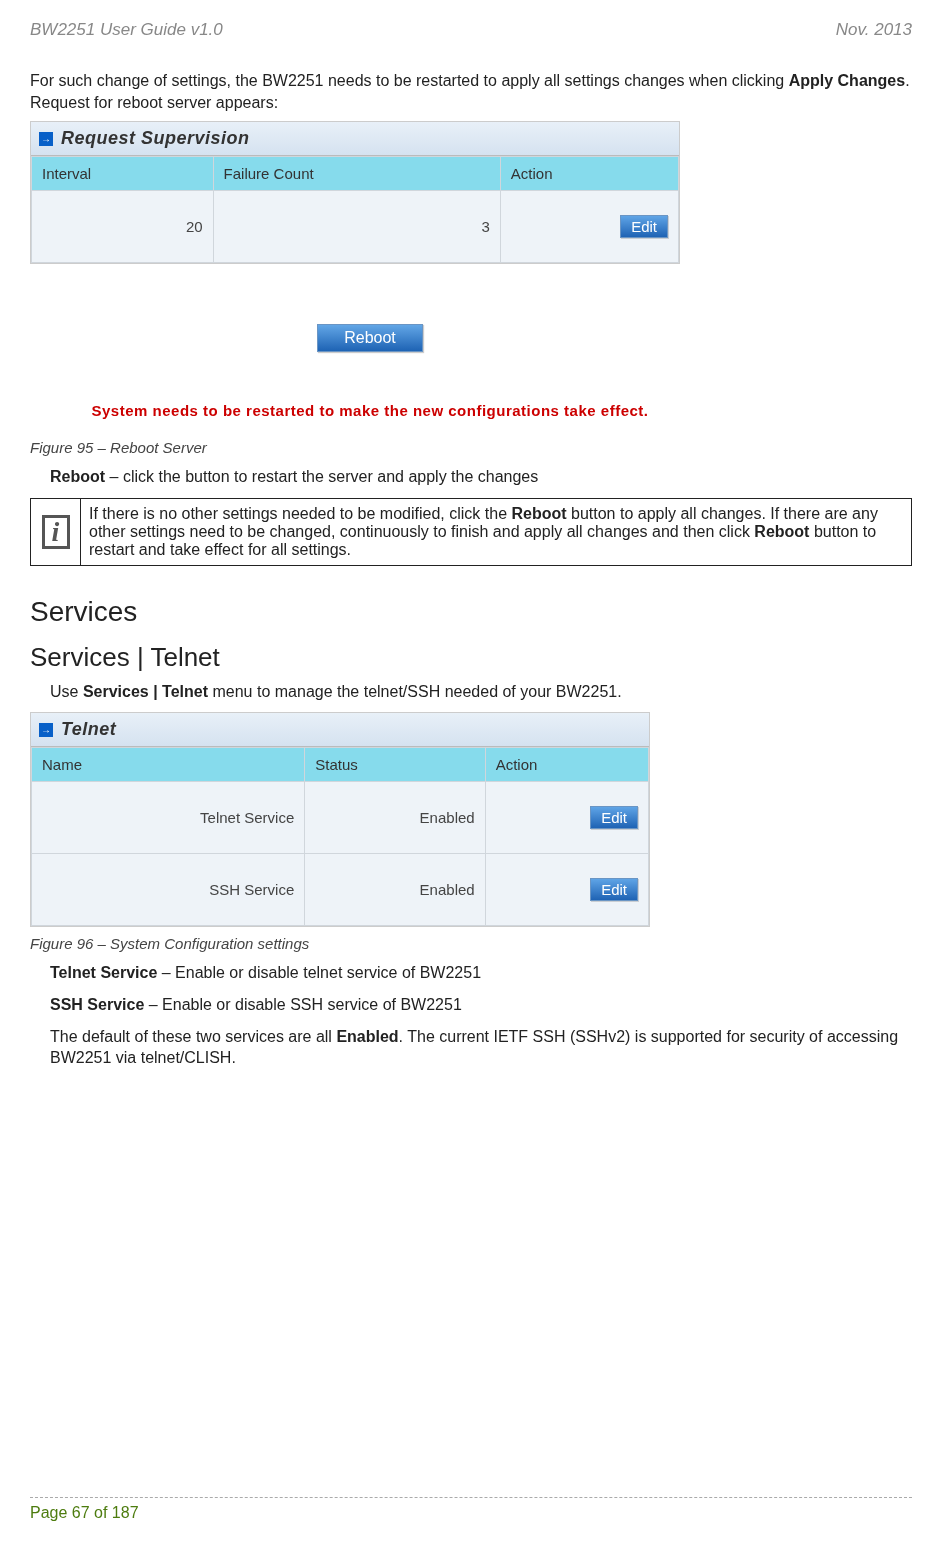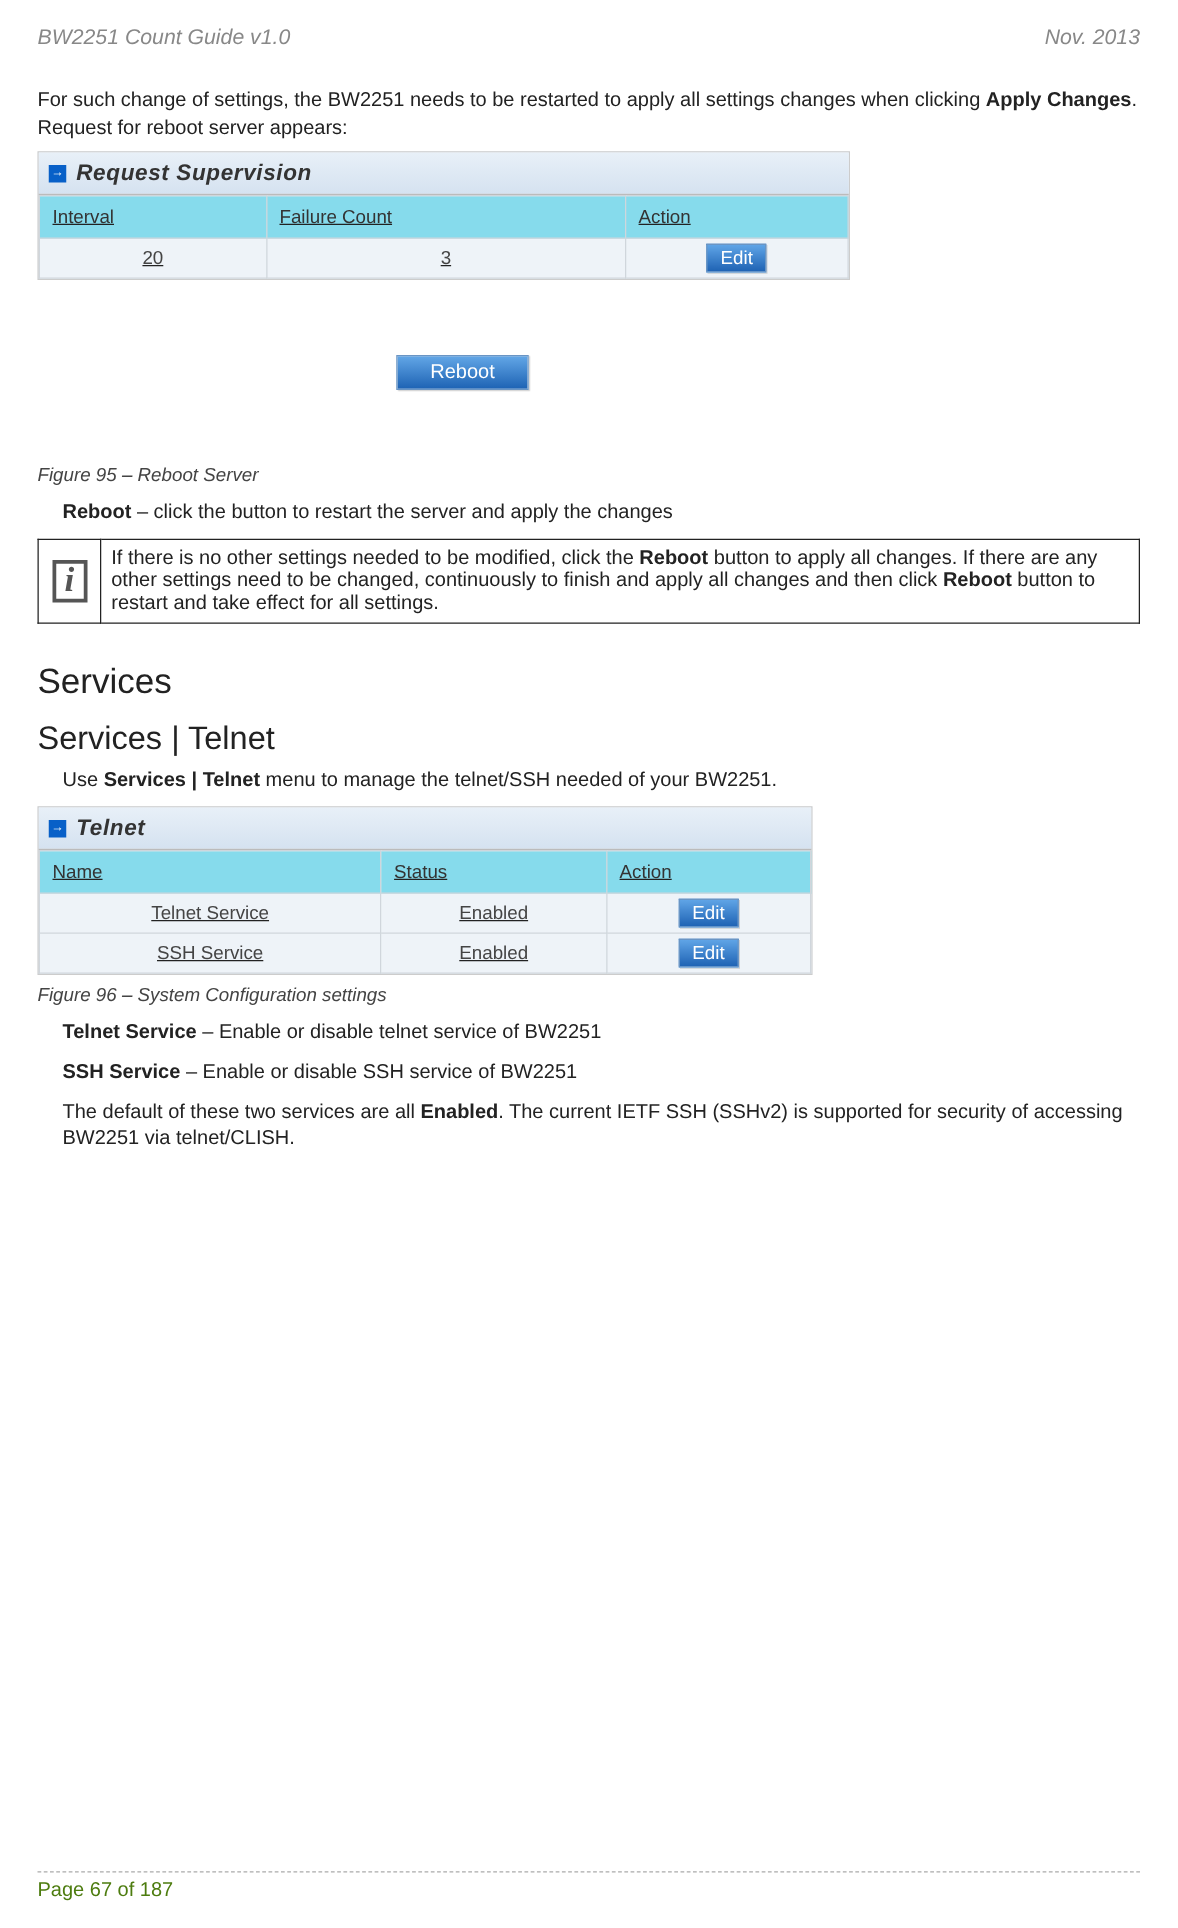--- a/index.html
+++ b/index.html
@@ -48,34 +48,34 @@
       font-size: 10px;
       font-weight: bold;
     }
     .panel-header .title {
       font-weight: bold;
       font-style: italic;
       color: #333;
       font-size: 18px;
       letter-spacing: 0.5px;
     }
-    table.data-table { width: 100%; border-collapse: collapse; text-decoration: underline; }
+    table.data-table { width: 100%; border-collapse: collapse; }
     table.data-table th {
       background: #86dbec;
       color: #333;
       text-align: left;
       padding: 8px 10px;
       font-weight: normal;
       font-size: 15px;
       border: 1px solid #d0d6dc;
     }
     table.data-table td {
       background: #eef3f8;
-      text-align: center;
-      padding: 4px 10px;
+      text-align: right;
+      padding: 24px 10px;
       font-size: 15px;
       color: #444;
       border: 1px solid #d0d6dc;
     }
     .edit-btn {
       display: inline-block;
       background: linear-gradient(#5fa4e6, #1f63b4);
       color: #fff;
       font-size: 15px;
       padding: 2px 10px;
@@ -132,21 +132,21 @@
     }
     .footer .dots {
       border-top: 1px dashed #aaa;
       margin-bottom: 6px;
     }
   </style>
 </head>
 <body>
 
 <div class="header-row">
-  <span>BW2251 Count Guide v1.0</span>
+  <span>BW2251 User Guide v1.0</span>
   <span>Nov.  2013</span>
 </div>
 
 <p class="intro">
   <span>For such change of settings, the BW2251 needs to be restarted to apply all settings changes when clicking </span><b>Apply Changes</b><span>. Request for reboot server appears:</span>
 </p>
 
 <div class="panel supervision">
   <div class="panel-header">
     <span class="arrow-box">→</span>
@@ -165,20 +165,21 @@
       <td>
         <span class="edit-btn">Edit</span>
       </td>
     </tr>
   </tbody>
     </table>
 </div>
 
 <div class="reboot-block">
   <span class="reboot-btn">Reboot</span>
+  <div class="restart-msg">System needs to be restarted to make the new configurations take effect.</div>
 </div>
 
 <div class="fig-caption">Figure 95 – Reboot Server</div>
 
 <p class="p">
   <b>Reboot</b><span> – click the button to restart the server and apply the changes</span>
 </p>
 
 <table class="info-table">
   <tbody>

